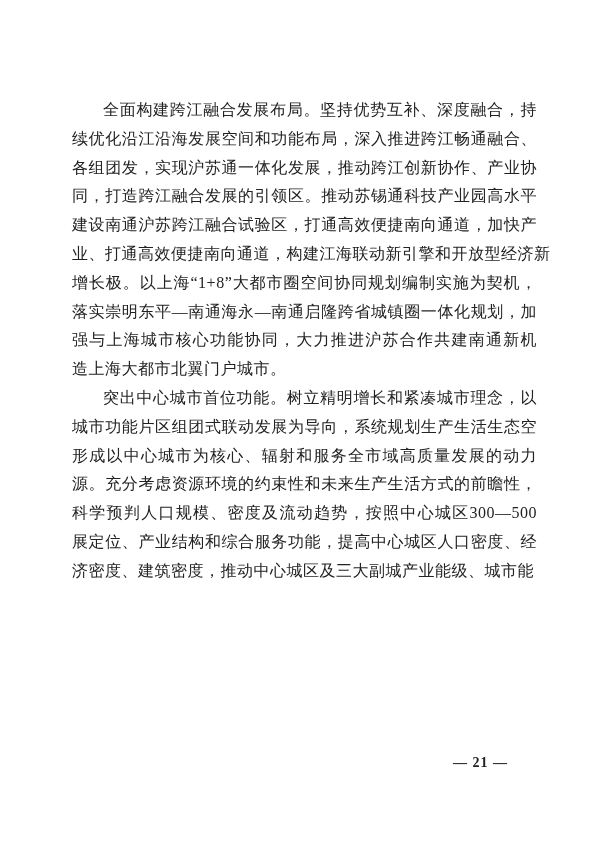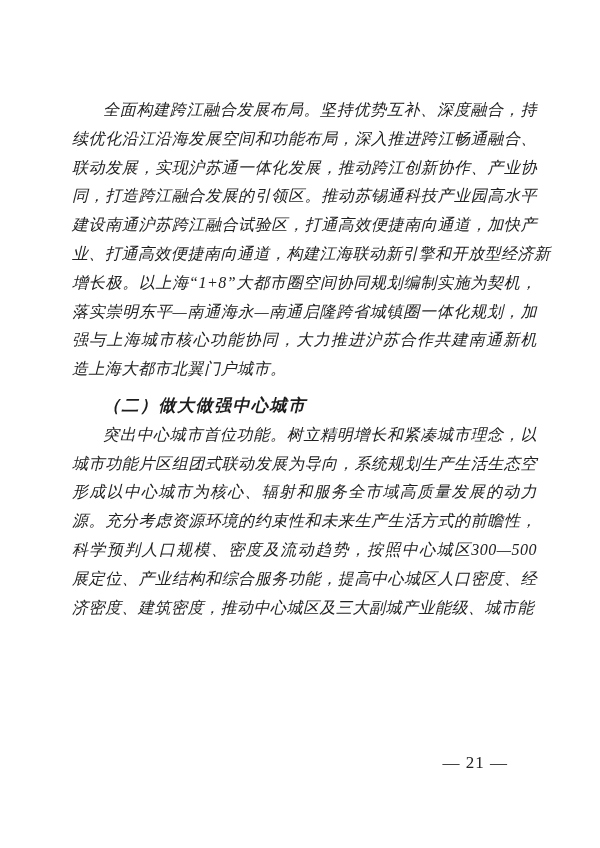--- a/index.html
+++ b/index.html
@@ -14,21 +14,20 @@
     background: #ffffff;
     overflow: hidden;
     font-family: "Liberation Serif", "DejaVu Serif", serif;
     color: #222222;
   }
   .content {
     position: absolute;
     left: 72px;
     top: 96px;
     width: 465px;
-    font-style: italic;
   }
   .line {
     height: 28.8px;
     line-height: 28.8px;
     font-size: 16px;
     letter-spacing: 0.5px;
     text-align: justify;
     text-align-last: justify;
     white-space: nowrap;
     overflow: visible;
@@ -47,42 +46,42 @@
     margin-top: 8px;
     text-align: left;
     text-align-last: left;
     text-indent: 31px;
     color: #1c1c1c;
   }
   .page-footer {
     position: absolute;
     top: 753px;
     right: 92px;
-    font-size: 17px;
+    font-size: 14px;
     line-height: 20px;
     letter-spacing: 1px;
     color: #222222;
+    font-weight: bold;
   }
 </style>
 </head>
 <body>
 
 <div class="page">
   <div class="content">
       <div class="line body first">全面构建跨江融合发展布局。坚持优势互补、深度融合，持</div>
       <div class="line body">续优化沿江沿海发展空间和功能布局，深入推进跨江畅通融合、</div>
-      <div class="line body">联动发展，实现沪苏通一体化发展，推动跨江创新协作、产业协</div>
+      <div class="line body">各组团发，实现沪苏通一体化发展，推动跨江创新协作、产业协</div>
       <div class="line body">同，打造跨江融合发展的引领区。推动苏锡通科技产业园高水平</div>
       <div class="line body">建设南通沪苏跨江融合试验区，打通高效便捷南向通道，加快产</div>
       <div class="line body">业、打通高效便捷南向通道，构建江海联动新引擎和开放型经济新</div>
       <div class="line body">增长极。以上海“1+8”大都市圈空间协同规划编制实施为契机，</div>
       <div class="line body">落实崇明东平—南通海永—南通启隆跨省城镇圈一体化规划，加</div>
       <div class="line body">强与上海城市核心功能协同，大力推进沪苏合作共建南通新机</div>
       <div class="line body last">造上海大都市北翼门户城市。</div>
-      <div class="line heading first last">（二）做大做强中心城市</div>
       <div class="line body first">突出中心城市首位功能。树立精明增长和紧凑城市理念，以</div>
       <div class="line body">城市功能片区组团式联动发展为导向，系统规划生产生活生态空</div>
       <div class="line body">形成以中心城市为核心、辐射和服务全市域高质量发展的动力</div>
       <div class="line body">源。充分考虑资源环境的约束性和未来生产生活方式的前瞻性，</div>
       <div class="line body">科学预判人口规模、密度及流动趋势，按照中心城区300—500</div>
       <div class="line body">展定位、产业结构和综合服务功能，提高中心城区人口密度、经</div>
       <div class="line body last">济密度、建筑密度，推动中心城区及三大副城产业能级、城市能</div>
     </div>
   <div class="page-footer">— 21 —</div>
 </div>

